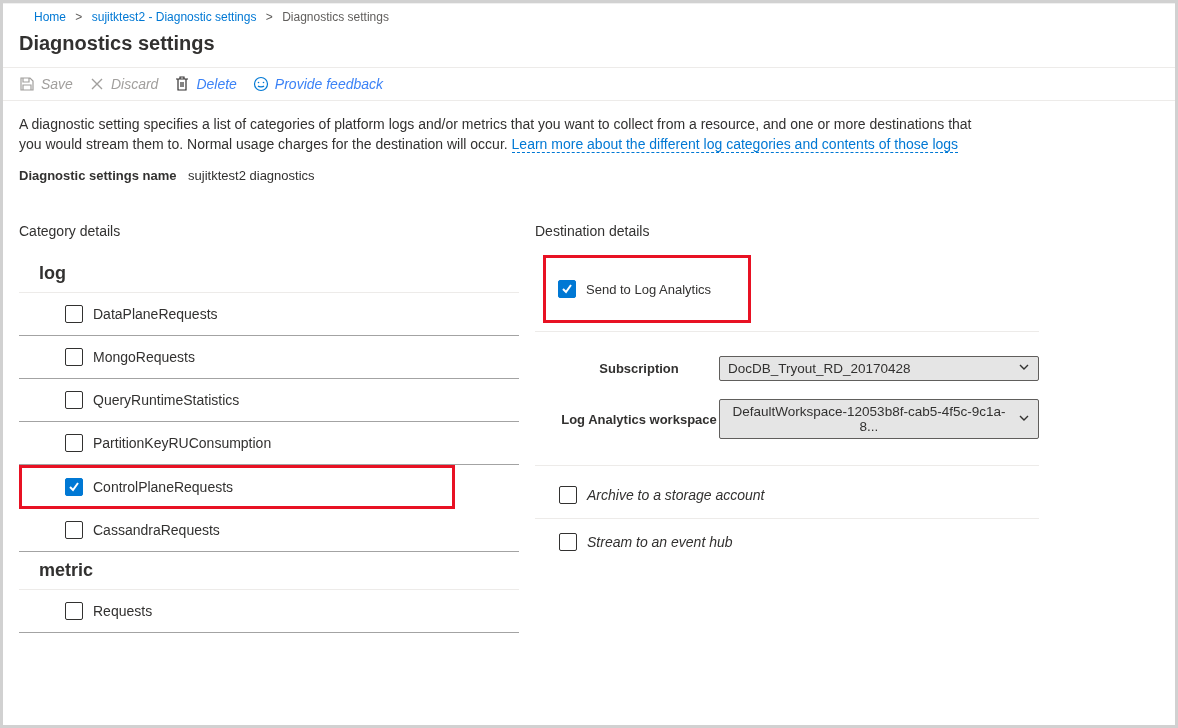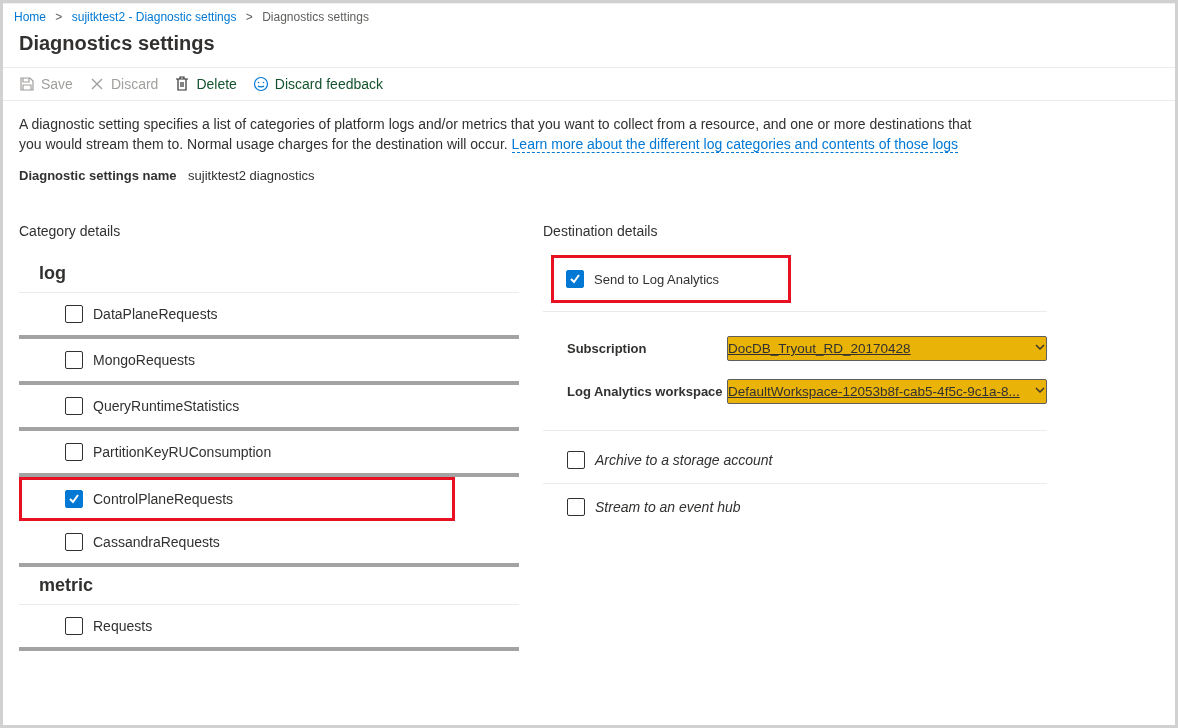--- a/index.html
+++ b/index.html
@@ -7,21 +7,21 @@
     font-family: "Segoe UI", Arial, sans-serif;
     font-size: 13px;
     color: #323130;
     background: #fff;
     width: 1178px;
     height: 728px;
     border: 3px solid #d1d1d1;
     overflow: hidden;
   }
   .breadcrumb {
-    padding: 6px 16px 4px 11px;
+    padding: 6px 16px 4px 31px;
     font-size: 12px;
     color: #605e5c;
     border-top: 1px solid #f0f0f0;
   }
   .breadcrumb a { color: #0078d4; text-decoration: none; cursor: pointer; }
   .breadcrumb .sep { margin: 0 6px; color: #605e5c; }
   .title {
     font-size: 20px;
     font-weight: 600;
     padding: 4px 16px 12px 16px;
@@ -35,56 +35,57 @@
     align-items: center;
     font-size: 14px;
     color: #605e5c;
   }
   .toolbar .tb-item {
     display: inline-flex;
     align-items: center;
     gap: 6px;
     cursor: pointer;
     color: #605e5c;
+    font-style: italic;
   }
   .toolbar .tb-item.disabled { color: #a19f9d; }
-  .toolbar .tb-item.active { color: #14532d; }
+  .toolbar .tb-item.active { color: #3b82f6; }
   .icon { display: inline-flex; align-items: center; justify-content: center; width: 16px; height: 16px; }
   .content {
     padding: 14px 16px;
     max-width: 1040px;
   }
   .desc {
     font-size: 14px;
     line-height: 1.4;
     max-width: 960px;
     margin-bottom: 14px;
   }
   .desc .learn-link {
     color: #0078d4;
     border-bottom: 1px dashed #0078d4;
     cursor: pointer;
   }
   .name-row { font-size: 13px; margin-bottom: 40px; }
   .name-row .lbl { font-weight: 600; margin-right: 8px; }
-  .columns { display: flex; gap: 24px; }
+  .columns { display: flex; gap: 16px; }
   .col-left { flex: 0 0 500px; }
   .col-right { flex: 1; }
   .sec-heading { font-size: 14px; margin-bottom: 16px; }
   .group-hdr {
     font-weight: 700;
     padding: 8px 0 8px 20px;
     border-bottom: 1px solid #edebe9;
     font-size: 18px;
   }
   .chk-row {
     display: flex;
     align-items: center;
     padding: 12px 0 12px 46px;
-    border-bottom: 4px solid #a3a3a3;
+    border-bottom: 1px solid #a3a3a3;
     font-size: 14px;
   }
   .chk-box {
     width: 18px; height: 18px;
     border: 1px solid #323130;
     border-radius: 2px;
     margin-right: 10px;
     display: inline-flex;
     align-items: center;
     justify-content: center;
@@ -97,48 +98,47 @@
   }
   .chk-box.checked svg { display: block; }
   .chk-box svg { display: none; }
   .highlight-red {
     border: 3px solid #e81123;
     padding: 10px 0 10px 43px;
     margin-left: 0px;
     margin-right: 64px;
   }
   .highlight-red.dest {
-    padding: 12px 12px;
+    padding: 22px 12px;
     margin: 0;
     display: inline-flex;
-    width: 240px;
+    width: 208px;
   }
   .dest-block {
     padding-left: 24px;
     border-bottom: 1px solid #edebe9;
     padding-bottom: 8px;
     padding-top: 12px;
     margin-bottom: 6px;
   }
   .dest-label { font-weight: 600; width: 160px; display: inline-block; }
   .select {
     display: inline-flex;
     align-items: center;
     justify-content: space-between;
     width: 320px;
     border: 1px solid #605e5c;
     border-radius: 2px;
-    padding: 4px 0;
+    padding: 4px 8px;
     font-size: 13.5px;
-    background: #eab308;
+    background: #e5e5e5;
     cursor: pointer;
-    text-decoration: underline;
   }
   .select .chev { margin-left: 8px; }
-  .dest-form-row { display: flex; align-items: center; margin: 6px 0 18px 0; }
+  .dest-form-row { display: flex; align-items: center; margin: 6px 0 18px 0; text-align: center; }
   .dest-chk-row {
     display: flex;
     align-items: center;
     padding: 14px 0 14px 24px;
     border-bottom: 1px solid #edebe9;
     font-size: 14px;
     font-style: italic;
   }
   .top-dest-wrap {
     padding: 0 0 8px 8px;
@@ -186,21 +186,21 @@
   </span>
   <span class="tb-item active">
     <span class="icon">
       <svg width="16" height="16" viewBox="0 0 16 16">
           <circle cx="8" cy="8" r="6.5" fill="none" stroke="#0078d4" stroke-width="1.2"></circle>
           <circle cx="5.5" cy="6.5" r="0.8" fill="#0078d4"></circle>
           <circle cx="10.5" cy="6.5" r="0.8" fill="#0078d4"></circle>
           <path d="M5 10c1 1.2 5 1.2 6 0" fill="none" stroke="#0078d4" stroke-width="1.2"></path>
         </svg>
     </span>
-    <span>Discard feedback</span>
+    <span>Provide feedback</span>
   </span>
 </div>
 
 <div class="content">
 
   <div class="desc">
     <span>A diagnostic setting specifies a list of categories of platform logs and/or metrics that you want to collect from a resource, and one or more destinations that you would stream them to. Normal usage charges for the destination will occur. </span>
     <span class="learn-link">Learn more about the different log categories and contents of those logs</span>
   </div>
 

